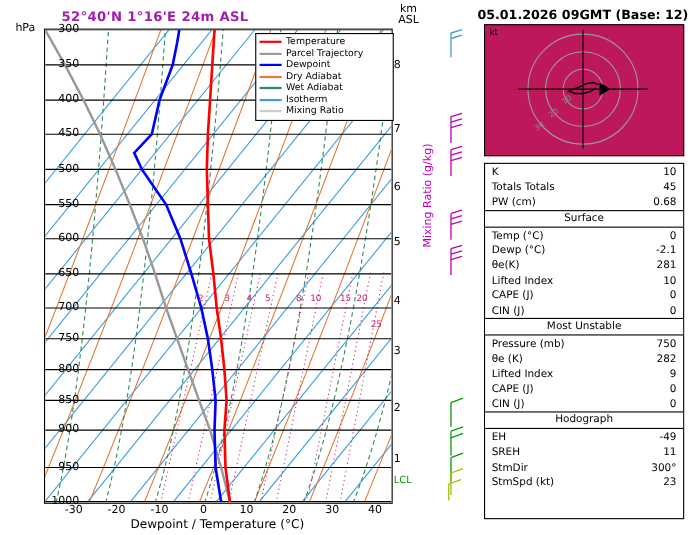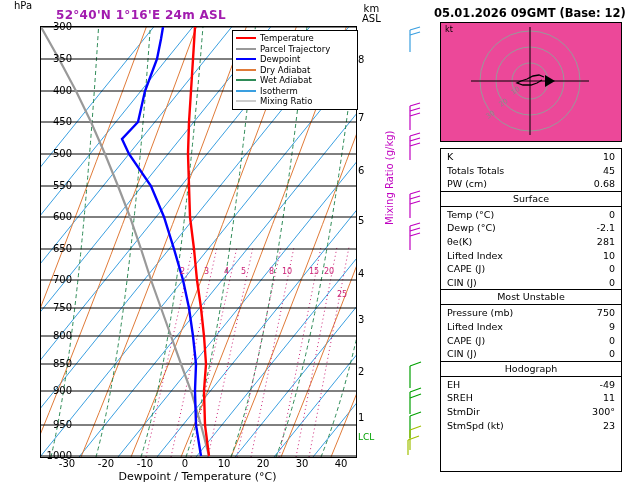--- a/index.html
+++ b/index.html
@@ -1,40 +1,40 @@
 <!DOCTYPE html>
 <html><head>
 <meta charset="utf-8">
 <style>
   html,body{margin:0;padding:0;}
   body{width:629px;height:486px;background:#ffffff;font-family:"DejaVu Sans",sans-serif;overflow:hidden;position:relative;}
   .root{position:absolute;left:0;top:0;width:629px;height:486px;}
 
   
   #skewt-panel{position:absolute;left:0;top:0;width:430px;height:486px;}
-  #hpa-label{position:absolute;left:14px;top:0;font-size:10px;color:#000;}
+  #hpa-label{position:absolute;left:14px;top:20px;font-size:10px;color:#000;}
   #station-title{position:absolute;left:56px;top:8px;font-size:12px;font-weight:bold;color:#a21caf;letter-spacing:0.3px;}
   #km-label{position:absolute;left:362px;top:4px;font-size:10px;color:#000;text-align:center;line-height:10px;}
   #plot{position:absolute;left:40px;top:26px;width:315px;height:430px;border:1px solid #000;background:#fff;overflow:hidden;}
   #plot svg{position:absolute;left:0;top:0;}
   .ylab{position:absolute;right:358px;font-size:10px;color:#000;text-align:right;width:34px;}
   .xlab{position:absolute;top:458px;font-size:10px;color:#000;text-align:center;width:30px;}
   #xaxis-title{position:absolute;left:40px;top:470px;width:315px;text-align:center;font-size:11px;color:#000;}
   #legend{position:absolute;left:232px;top:30px;width:118px;background:#fff;border:1px solid #000;padding:2px 3px;font-size:8.5px;line-height:10.5px;color:#000;}
   .lg-row{display:flex;align-items:center;height:10.5px;}
   .lg-swatch{width:20px;height:0;border-top-width:2px;border-top-style:solid;margin-right:4px;}
   #mixing-ratio-axis{position:absolute;left:384px;top:225px;font-size:10px;color:#c000c0;transform:rotate(-90deg);transform-origin:left top;white-space:nowrap;}
   .km-tick{position:absolute;left:358px;font-size:10px;color:#000;}
   #lcl-tag{position:absolute;left:358px;top:432px;font-size:9px;color:#00a000;}
   #barbs{position:absolute;left:396px;top:26px;width:34px;height:430px;}
 
   
   #right-col{position:absolute;left:432px;top:0;width:197px;height:428px;}
   #run-title{position:absolute;left:2px;top:6px;font-size:11.5px;font-weight:bold;color:#000;white-space:nowrap;}
-  #hodo-box{position:absolute;left:8px;top:22px;width:180px;height:118px;border:1px solid #000;background:#ec4899;}
+  #hodo-box{position:absolute;left:8px;top:22px;width:180px;height:118px;border:1px solid #000;background:#be185d;}
   #hodo-kt{position:absolute;left:4px;top:2px;font-size:8px;color:#000;}
   #stats-box{position:absolute;left:8px;top:148px;width:180px;height:322px;border:1px solid #000;background:#fff;font-size:9.5px;color:#000;}
   .st-row{display:flex;justify-content:space-between;padding:0 6px;height:13.6px;line-height:13.6px;}
   .st-row .k{white-space:nowrap;}
   .st-row .v{white-space:nowrap;}
   .st-head{text-align:center;height:14px;line-height:14px;font-size:9.5px;border-top:1px solid #000;border-bottom:1px solid #000;background:#fff;}
   .st-sub{padding-top:1px;}
 </style>
 </head>
 <body>
@@ -344,20 +344,24 @@
           </div>
       </div>
 
       <div class="st-head">Most Unstable</div>
       <div class="st-sub">
         <div class="st-row">
             <span class="k">Pressure (mb)</span>
             <span class="v">750</span>
           </div>
         <div class="st-row">
+            <span class="k">θe (K)</span>
+            <span class="v">282</span>
+          </div>
+        <div class="st-row">
             <span class="k">Lifted Index</span>
             <span class="v">9</span>
           </div>
         <div class="st-row">
             <span class="k">CAPE (J)</span>
             <span class="v">0</span>
           </div>
         <div class="st-row">
             <span class="k">CIN (J)</span>
             <span class="v">0</span>

